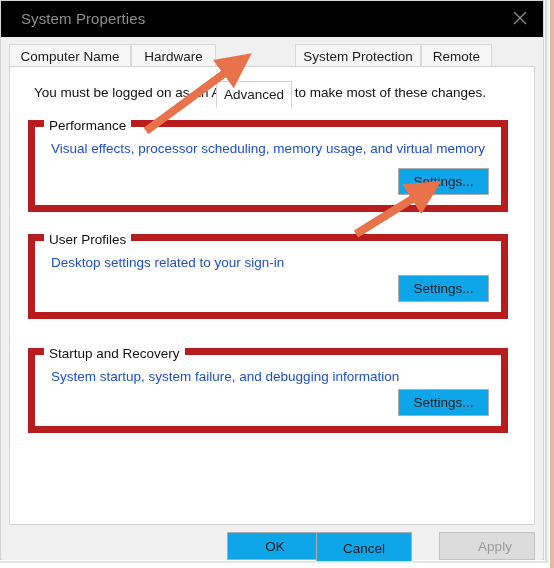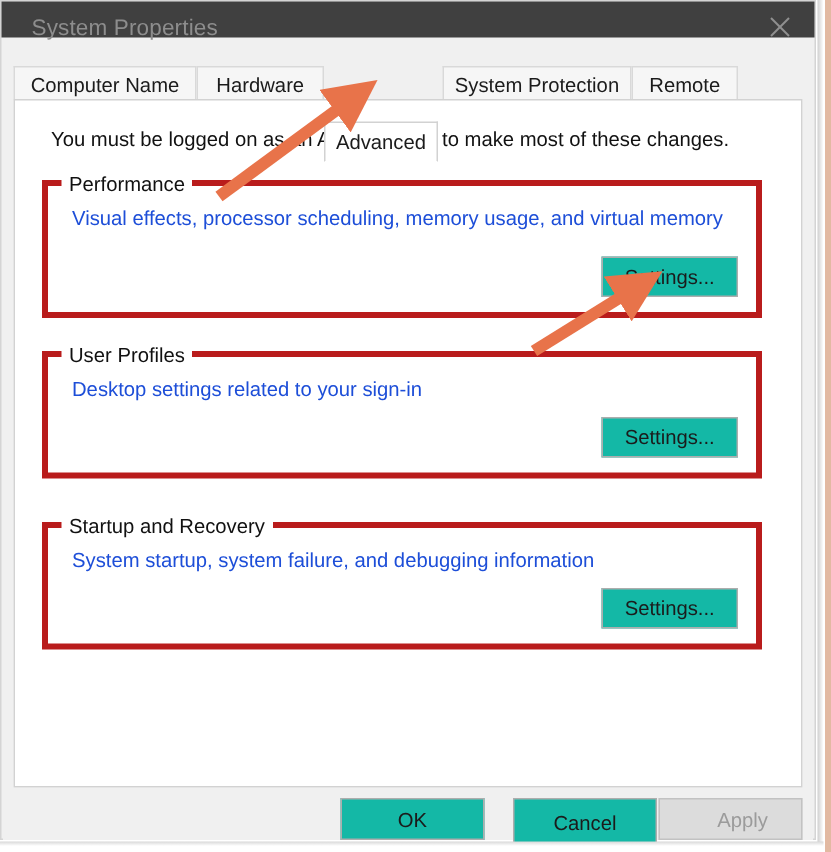--- a/index.html
+++ b/index.html
@@ -56,22 +56,22 @@
     height: 3px;
     background: linear-gradient(to bottom, #d8d8d8, #ffffff);
   }
 
   
   .titlebar {
     position: absolute;
     left: 0;
     top: 0;
     width: 542px;
-    height: 24px;
-    background: #404040;
+    height: 36px;
+    background: #000000;
     box-sizing: border-box;
   }
   .title-text {
     position: absolute;
     left: 20px;
     top: 9px;
     font-size: 15px;
     color: #8d8d8d;
     letter-spacing: .1px;
     white-space: nowrap;
@@ -141,21 +141,21 @@
     font-size: 13.5px;
     color: #111111;
     white-space: nowrap;
   }
 
   
   .groupbox {
     position: absolute;
     left: 18px;
     width: 480px;
-    border: 4px solid #b91c1c;
+    border: 7px solid #b91c1c;
     box-sizing: border-box;
     background: transparent;
   }
   .group-legend {
     position: absolute;
     top: -9px;
     left: 9px;
     background: #ffffff;
     padding: 0 5px;
     font-size: 13.5px;
@@ -167,21 +167,21 @@
     left: 16px;
     top: 14px;
     font-size: 13.5px;
     color: #1d4ed8;
     white-space: nowrap;
   }
 
   
   .btn {
     position: absolute;
-    background: #14b8a6;
+    background: #0ea5e9;
     border: 1px solid #adadad;
     box-sizing: border-box;
     font-family: "Liberation Sans", sans-serif;
     font-size: 13.5px;
     color: #1b1b1b;
     display: flex;
     align-items: center;
     justify-content: center;
     white-space: nowrap;
     cursor: default;
@@ -208,21 +208,21 @@
   
   .cmdbar {
     position: absolute;
     left: 1px;
     top: 525px;
     width: 540px;
     height: 34px;
     background: #f0f0f0;
   }
   .btn-ok      { left: 225px; top: 6px; width: 96px; height: 28px; }
-  .btn-cancel  { left: 340px; top: 6px; width: 96px; height: 32px; }
+  .btn-cancel  { left: 314px; top: 6px; width: 96px; height: 32px; }
   .btn-apply   { left: 437px; top: 6px; width: 96px; height: 28px; }
 
   
   .annot {
     position: absolute;
     left: 0; top: 0;
     width: 554px; height: 568px;
     pointer-events: none;
     z-index: 40;
   }

